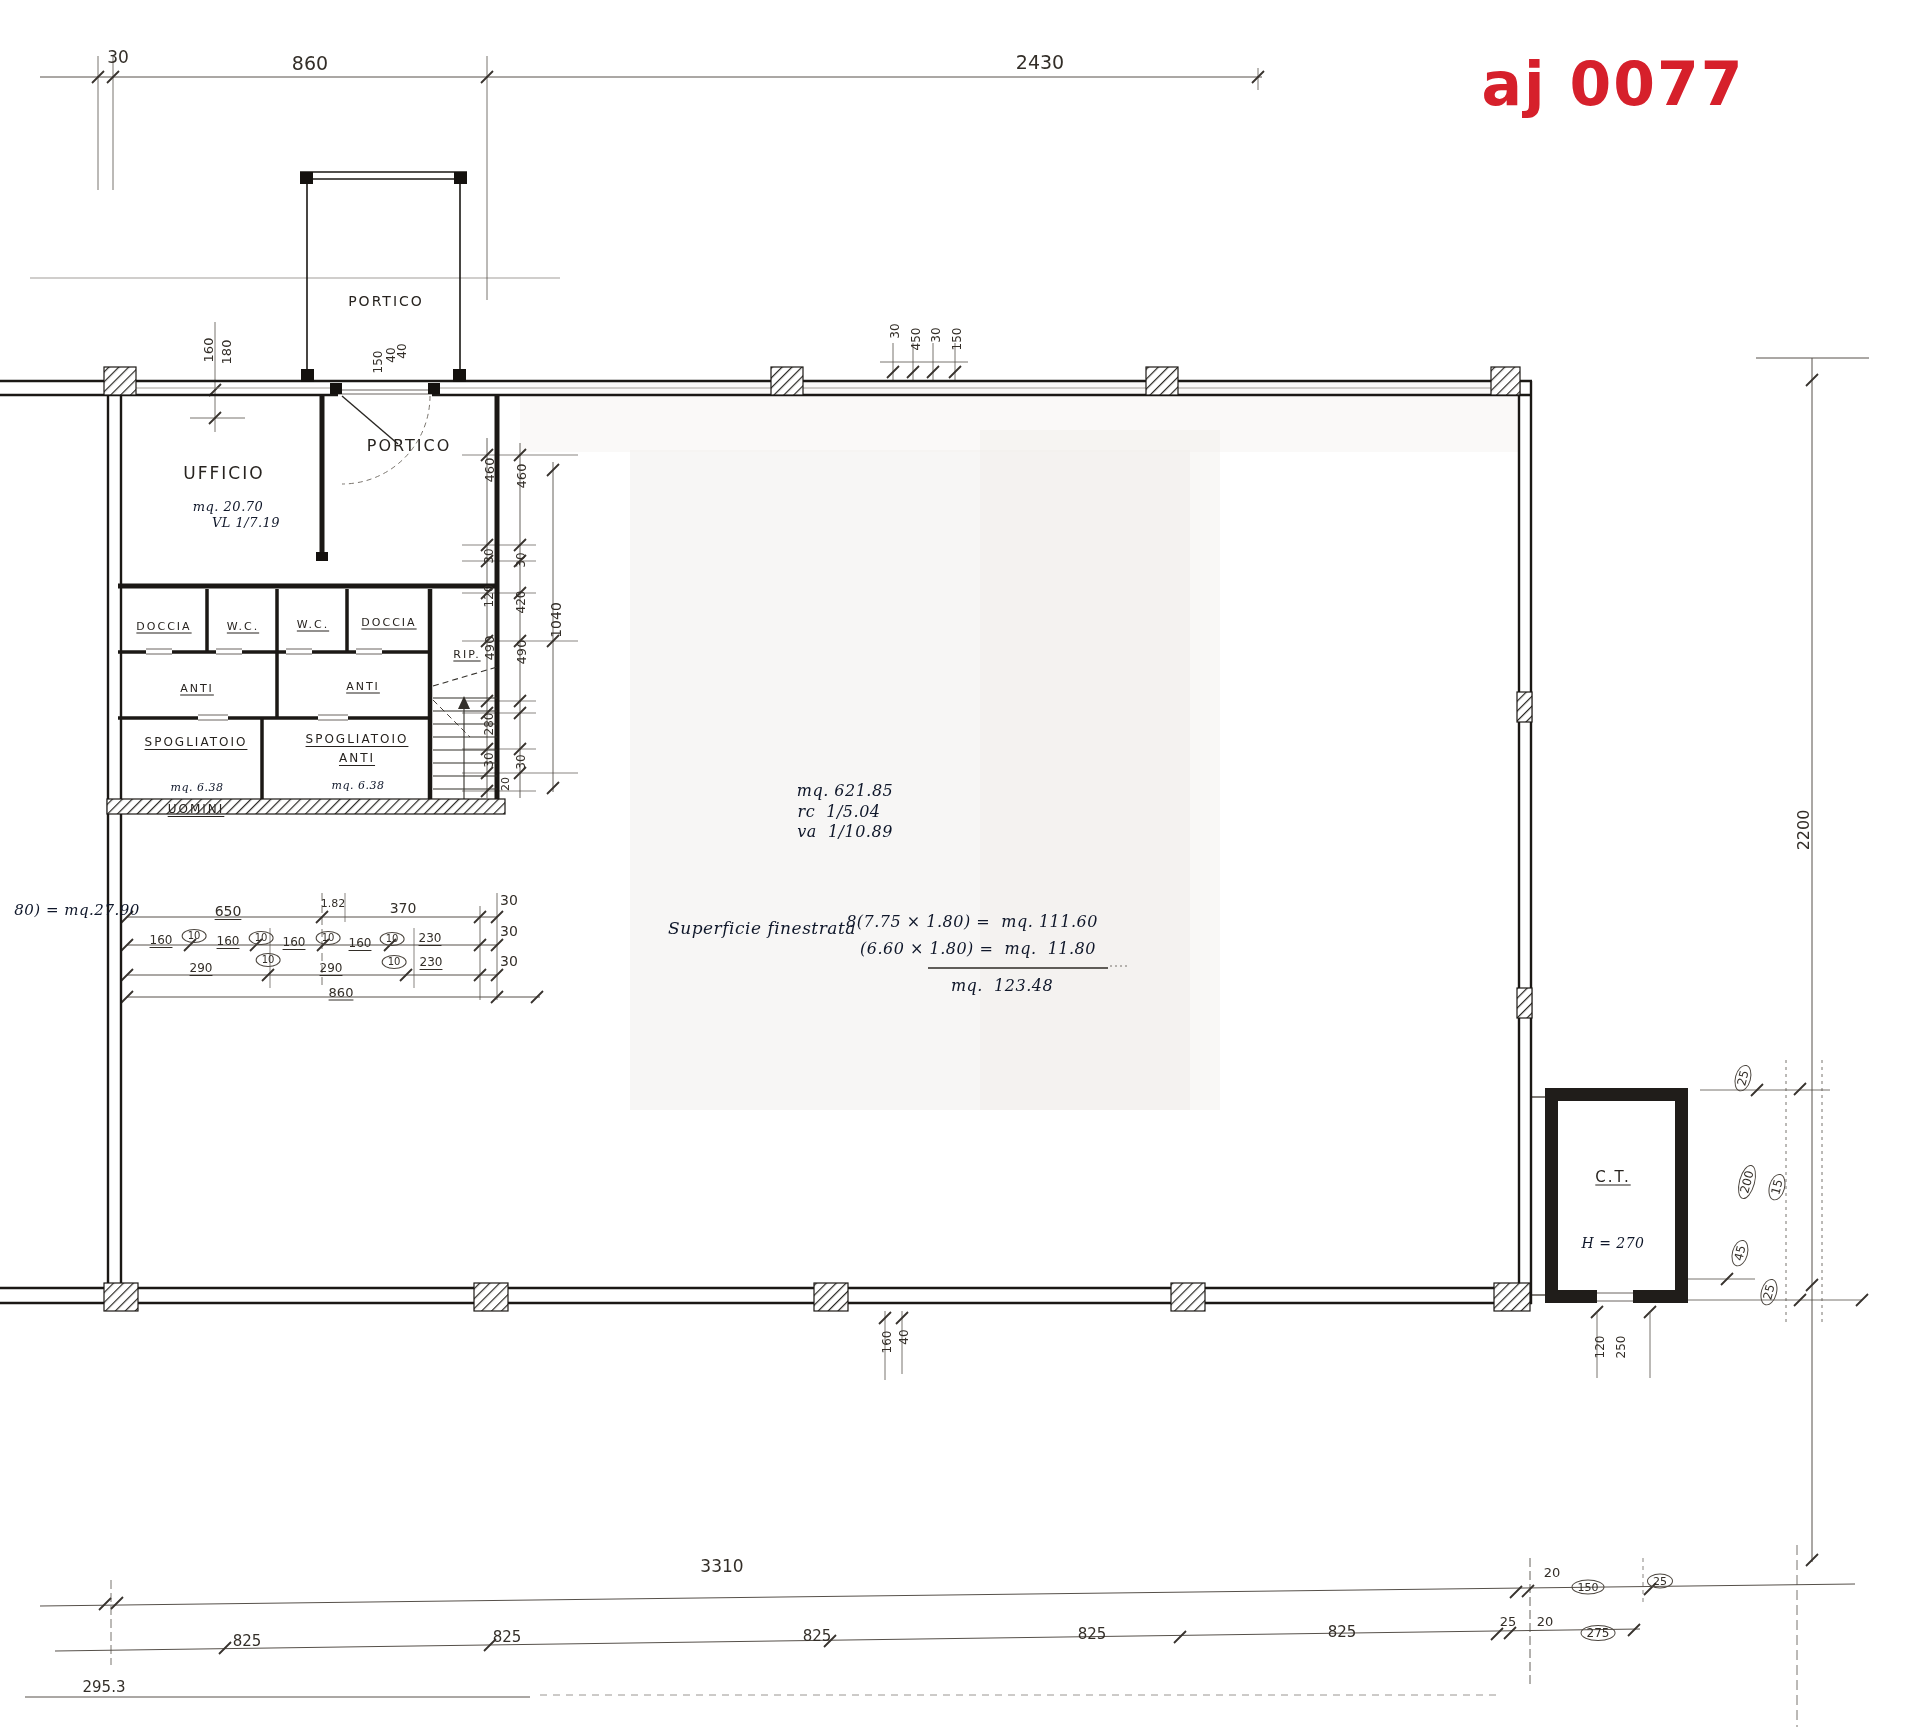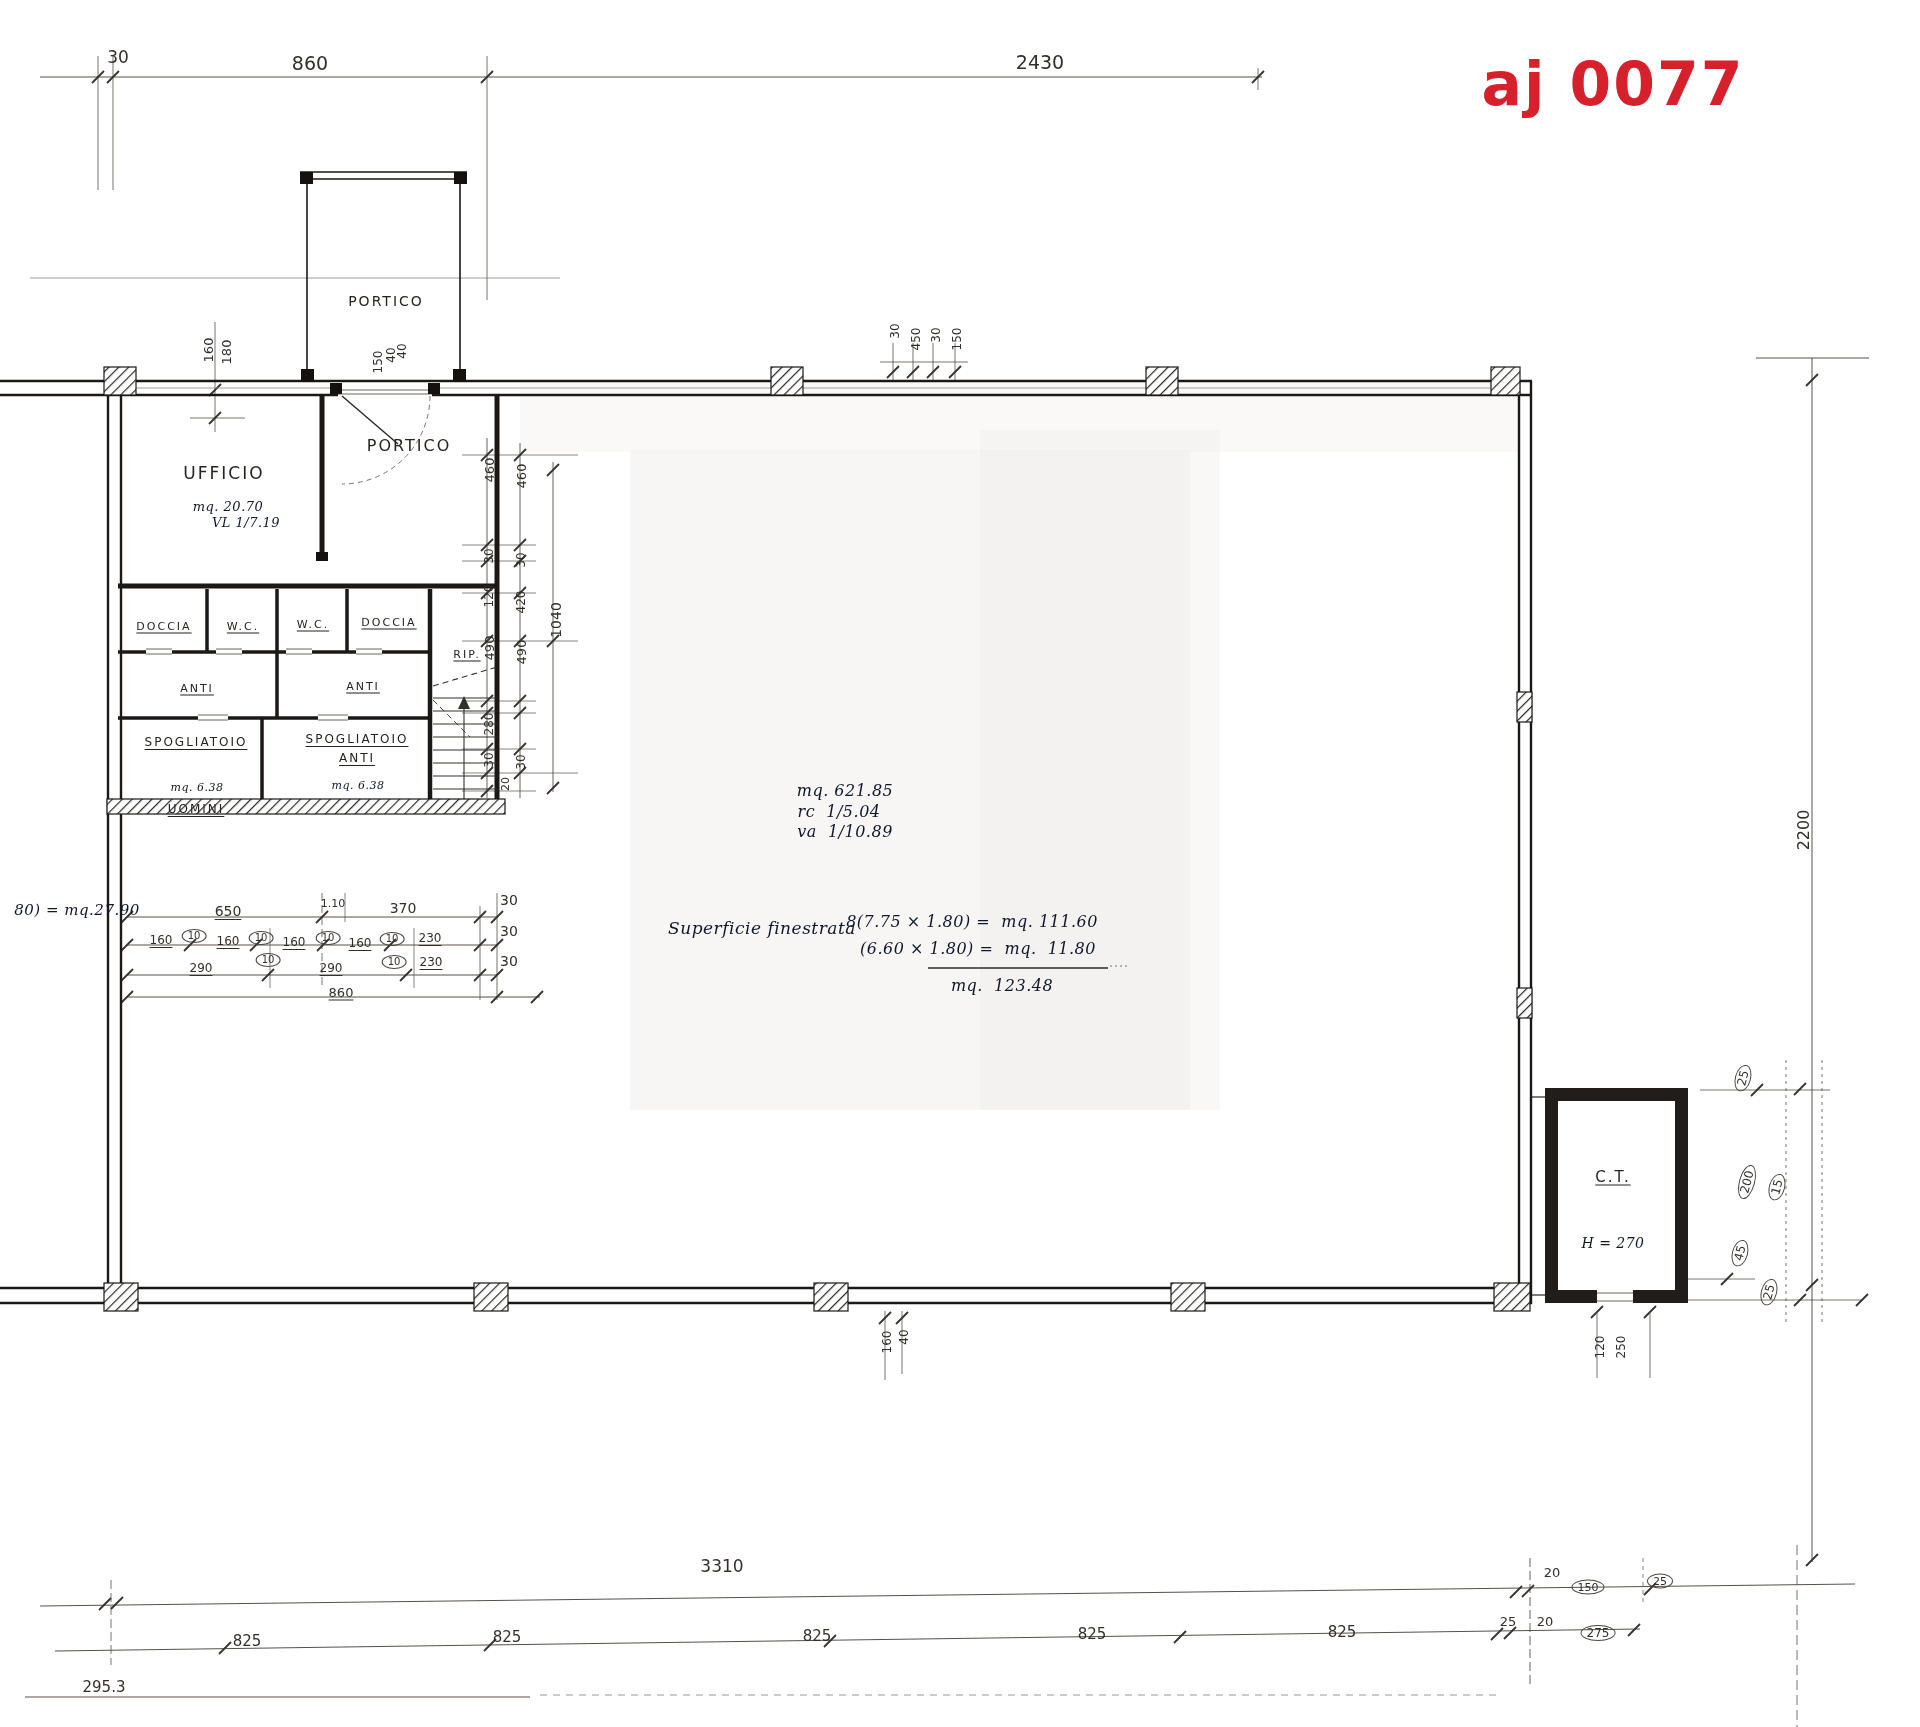--- a/index.html
+++ b/index.html
@@ -212,21 +212,21 @@
       <span class="lb" style="left: 505px; top: 784px; font-size: 11px; --r: -90deg;">20</span>
       <span class="lb script" style="left: 845px; top: 791px; font-size: 16px;">mq. 621.85</span>
       <span class="lb script" style="left: 839px; top: 812px; font-size: 16px;">rc  1/5.04</span>
       <span class="lb script" style="left: 845px; top: 832px; font-size: 16px;">va  1/10.89</span>
       <span class="lb script" style="left: 762px; top: 928px; font-size: 17px;">Superficie finestrata</span>
       <span class="lb script" style="left: 972px; top: 922px; font-size: 16px;">8(7.75 × 1.80) =  mq. 111.60</span>
       <span class="lb script" style="left: 978px; top: 949px; font-size: 16px;">(6.60 × 1.80) =  mq.  11.80</span>
       <span class="lb script" style="left: 1002px; top: 986px; font-size: 16px;">mq.  123.48</span>
       <span class="lb script" style="left: 77px; top: 910px; font-size: 15px;">80) = mq.27.90</span>
       <span class="lb und" style="left: 228px; top: 911px; font-size: 14px;">650</span>
-      <span class="lb" style="left: 333px; top: 903px; font-size: 11px;">1.10</span>
+      <span class="lb" style="left: 333px; top: 903px; font-size: 11px;">1.82</span>
       <span class="lb" style="left: 403px; top: 908px; font-size: 14px;">370</span>
       <span class="lb" style="left: 509px; top: 900px; font-size: 14px;">30</span>
       <span class="lb und" style="left: 161px; top: 940px; font-size: 12px;">160</span>
       <span class="lb circ" style="left: 194px; top: 936px; font-size: 10px;">10</span>
       <span class="lb und" style="left: 228px; top: 941px; font-size: 12px;">160</span>
       <span class="lb circ" style="left: 261px; top: 938px; font-size: 10px;">10</span>
       <span class="lb und" style="left: 294px; top: 942px; font-size: 12px;">160</span>
       <span class="lb circ" style="left: 328px; top: 938px; font-size: 10px;">10</span>
       <span class="lb und" style="left: 360px; top: 943px; font-size: 12px;">160</span>
       <span class="lb circ" style="left: 392px; top: 939px; font-size: 10px;">10</span>

